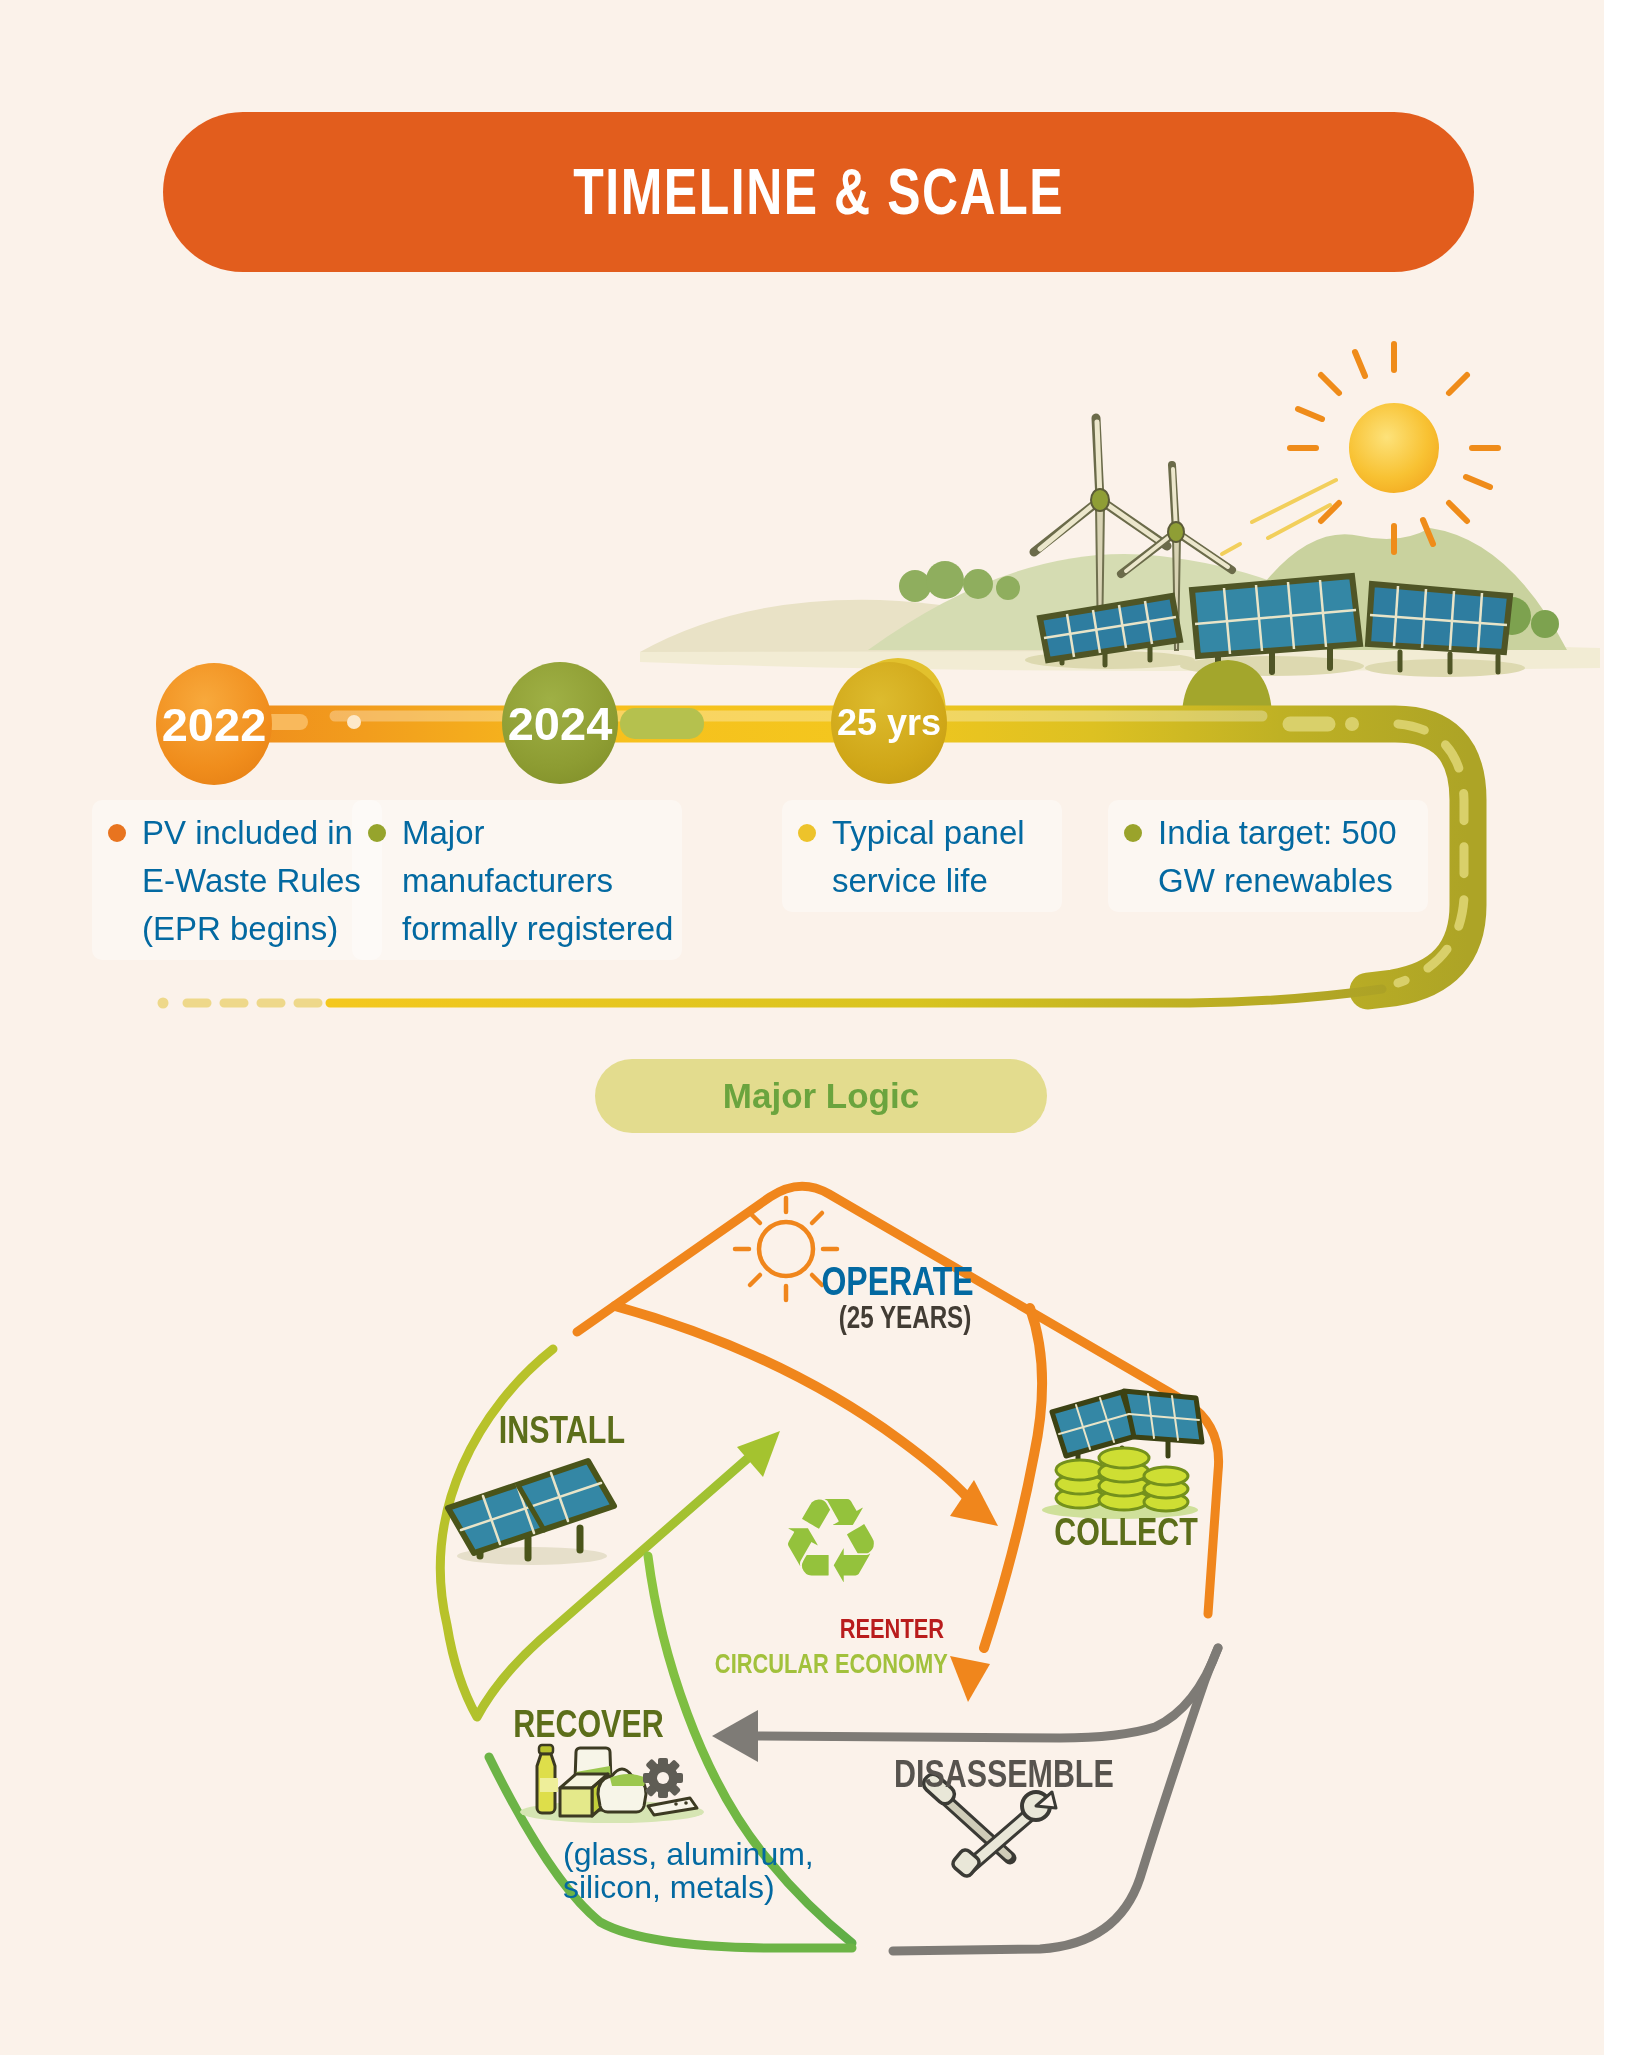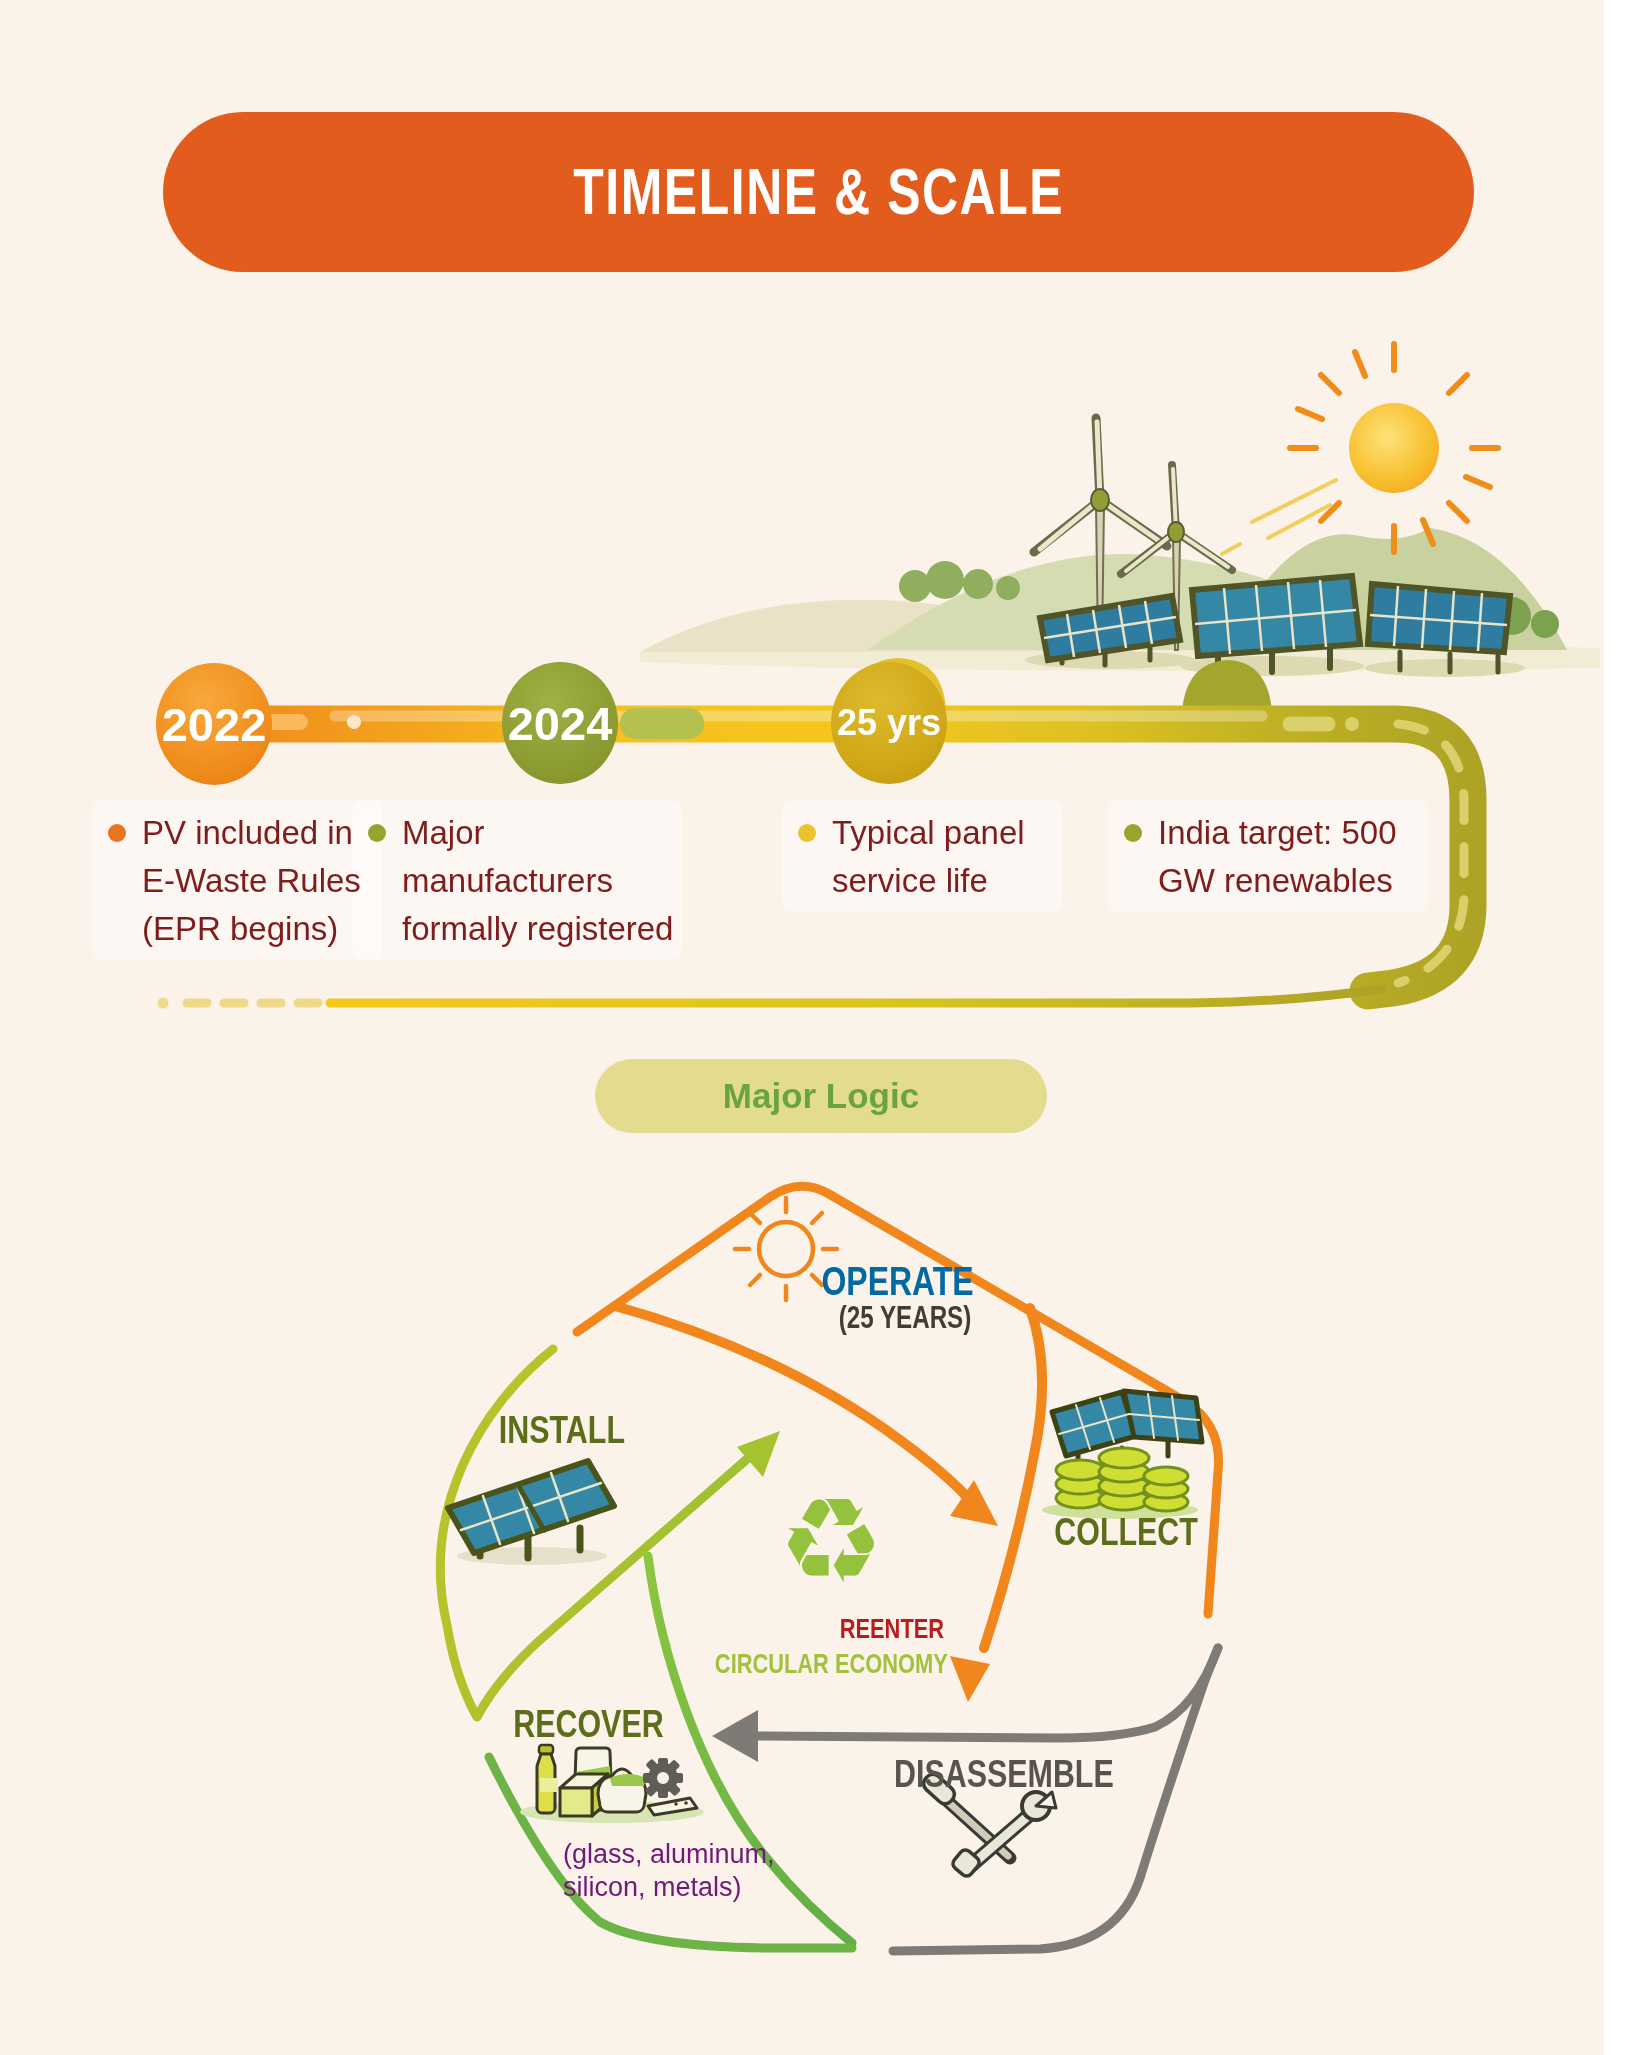--- a/index.html
+++ b/index.html
@@ -23,32 +23,32 @@
 
   
   .ms-circle{width:116px;height:122px;border-radius:50%;display:flex;align-items:center;justify-content:center;
              color:#fff;font-size:47px;font-weight:700;z-index:3;}
   .ms-c0{background:radial-gradient(circle at 42% 32%,#f8a93c 0%,#f08d1c 62%,#e27b12 100%);}
   .ms-c1{background:radial-gradient(circle at 42% 32%,#9fb045 0%,#8d9c32 62%,#7d8b27 100%);}
   .ms-c2{background:radial-gradient(circle at 42% 32%,#ddbb2e 0%,#d0a718 62%,#bf9712 100%);}
   .ms-c3{background:radial-gradient(circle at 42% 32%,#adb53a 0%,#99a229 62%,#88911f 100%);}
 
   
-  .note{color:#7f1d1d;font-size:33px;line-height:48px;}
+  .note{color:#0369a1;font-size:33px;line-height:48px;}
   .note-dot{width:18px;height:18px;border-radius:50%;}
   .note-panel{background:rgba(255,255,255,.38);border-radius:10px;}
 
   
   .dl-pill{left:595px;top:1059px;width:452px;height:74px;background:#e3dc8e;border-radius:37px;
            display:flex;align-items:center;justify-content:center;}
   .dl-text{color:#6ba43e;font-size:35px;font-weight:700;}
 
   
   .cyc{font-weight:700;text-align:center;}
-  .cap{color:#701a75;font-size:27px;line-height:33px;}
+  .cap{color:#0369a1;font-size:32px;line-height:33px;}
   .recycle{color:#94c23c;font-size:118px;line-height:118px;text-align:center;}
 </style>
 </head>
 <body>
 
 <div id="stage">
 
   <svg id="art" class="abs" width="1637" height="2055" viewBox="0 0 1637 2055">
     <defs>
       <linearGradient id="bandGrad" gradientUnits="userSpaceOnUse" x1="214" y1="0" x2="1468" y2="0">

